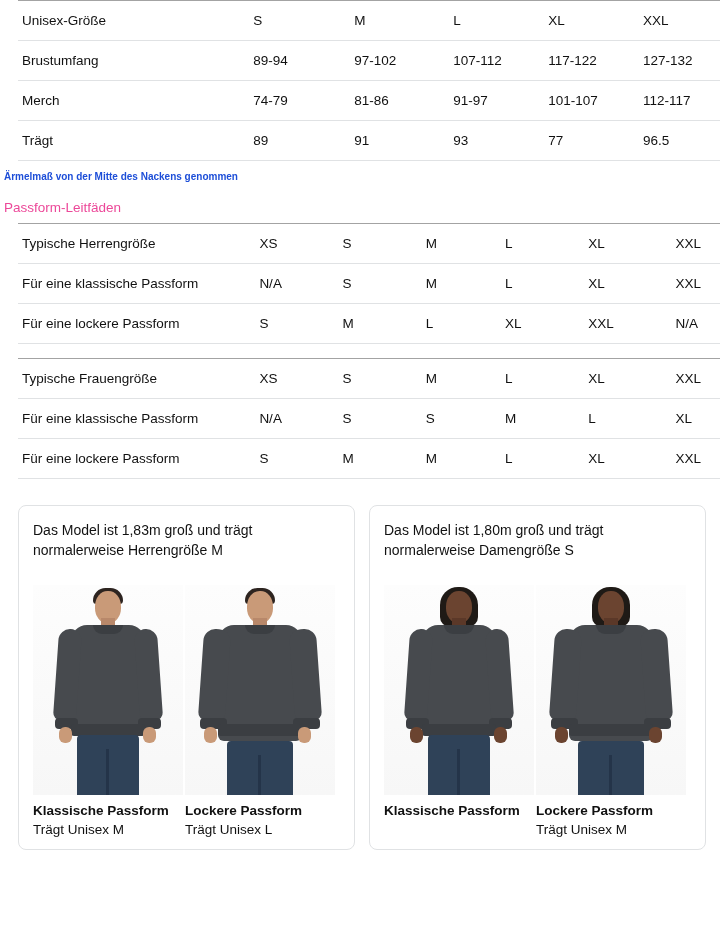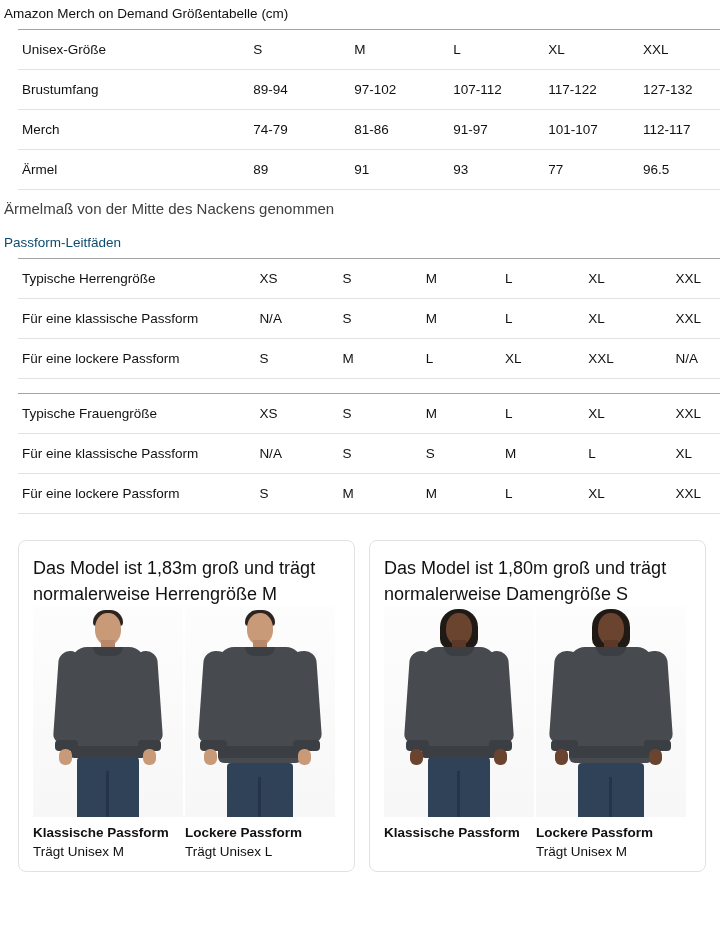--- a/index.html
+++ b/index.html
@@ -44,27 +44,28 @@
   table.sz tr:first-child td { border-top: 1px solid #a3a3a3; }
   .t-main { margin: 0 14px 0 18px; width: 688px; }
   .t-main td:nth-child(1) { width: 228px; padding-left: 4px; }
   .t-main td:nth-child(2) { width: 98px; }
   .t-main td:nth-child(3) { width: 96px; }
   .t-main td:nth-child(4) { width: 92px; }
   .t-main td:nth-child(5) { width: 92px; }
   .t-main td:nth-child(6) { width: 92px; }
 
   .note {
-    font-size: 15px;
-    color: #404040;
+    font-size: 10px;
+    color: #1d4ed8;
     padding: 10px 0 0 4px;
+    font-weight: bold;
   }
   .section-label {
     font-size: 13.5px;
-    color: #0c4a6e;
+    color: #ec4899;
     padding: 18px 0 8px 4px;
   }
   .t-fit { margin: 0 14px 0 18px; width: 688px; }
   .t-fit td:nth-child(1) { width: 232px; padding-left: 4px; }
   .t-fit td:nth-child(2) { width: 80px; }
   .t-fit td:nth-child(3) { width: 80px; }
   .t-fit td:nth-child(4) { width: 76px; }
   .t-fit td:nth-child(5) { width: 80px; }
   .t-fit td:nth-child(6) { width: 84px; }
   .t-fit td:nth-child(7) { width: 60px; }
@@ -76,24 +77,24 @@
     gap: 14px;
     margin: 26px 14px 0 18px;
   }
   .model-card {
     width: 337px;
     border: 1px solid #e0e2e4;
     border-radius: 8px;
     padding: 14px 14px 12px 14px;
   }
   .model-head {
-    font-size: 18px;
+    font-size: 14px;
     line-height: 1.45;
     color: #111;
-    margin-bottom: 0;
+    margin-bottom: 24px;
   }
   .figs {
     display: flex;
     gap: 2px;
     justify-content: flex-start;
   }
   .fig {
     width: 150px;
   }
   .fig-img {
@@ -217,21 +218,20 @@
     position: absolute;
     left: 0; top: 0; width: 150px; height: 210px;
     background: linear-gradient(to bottom, #fdfdfd 0%, #f7f7f7 100%);
   }
 </style>
 </head>
 <body>
 
 <div class="page">
 
-  <div class="page-title">Amazon Merch on Demand Größentabelle (cm)</div>
 
   <table class="sz t-main">
     <tbody>
       <tr>
         <td>Unisex-Größe</td>
         <td>S</td>
         <td>M</td>
         <td>L</td>
         <td>XL</td>
         <td>XXL</td>
@@ -246,21 +246,21 @@
       </tr>
       <tr>
         <td>Merch</td>
         <td>74-79</td>
         <td>81-86</td>
         <td>91-97</td>
         <td>101-107</td>
         <td>112-117</td>
       </tr>
       <tr>
-        <td>Ärmel</td>
+        <td>Trägt</td>
         <td>89</td>
         <td>91</td>
         <td>93</td>
         <td>77</td>
         <td>96.5</td>
       </tr>
     </tbody>
   </table>
 
   <div class="note">Ärmelmaß von der Mitte des Nackens genommen</div>

